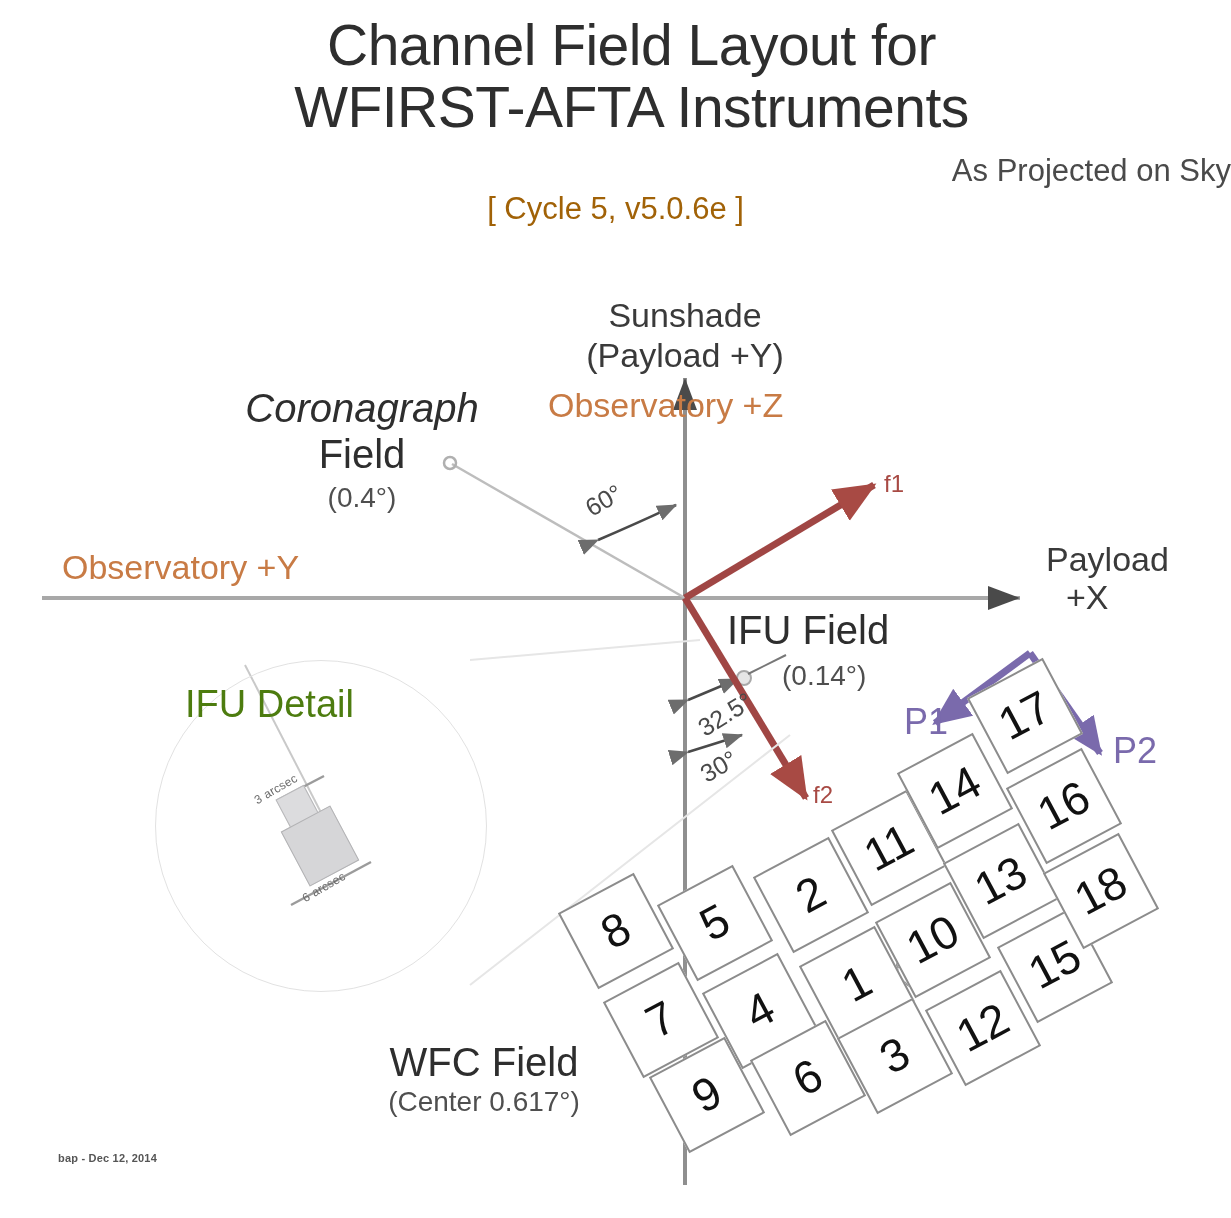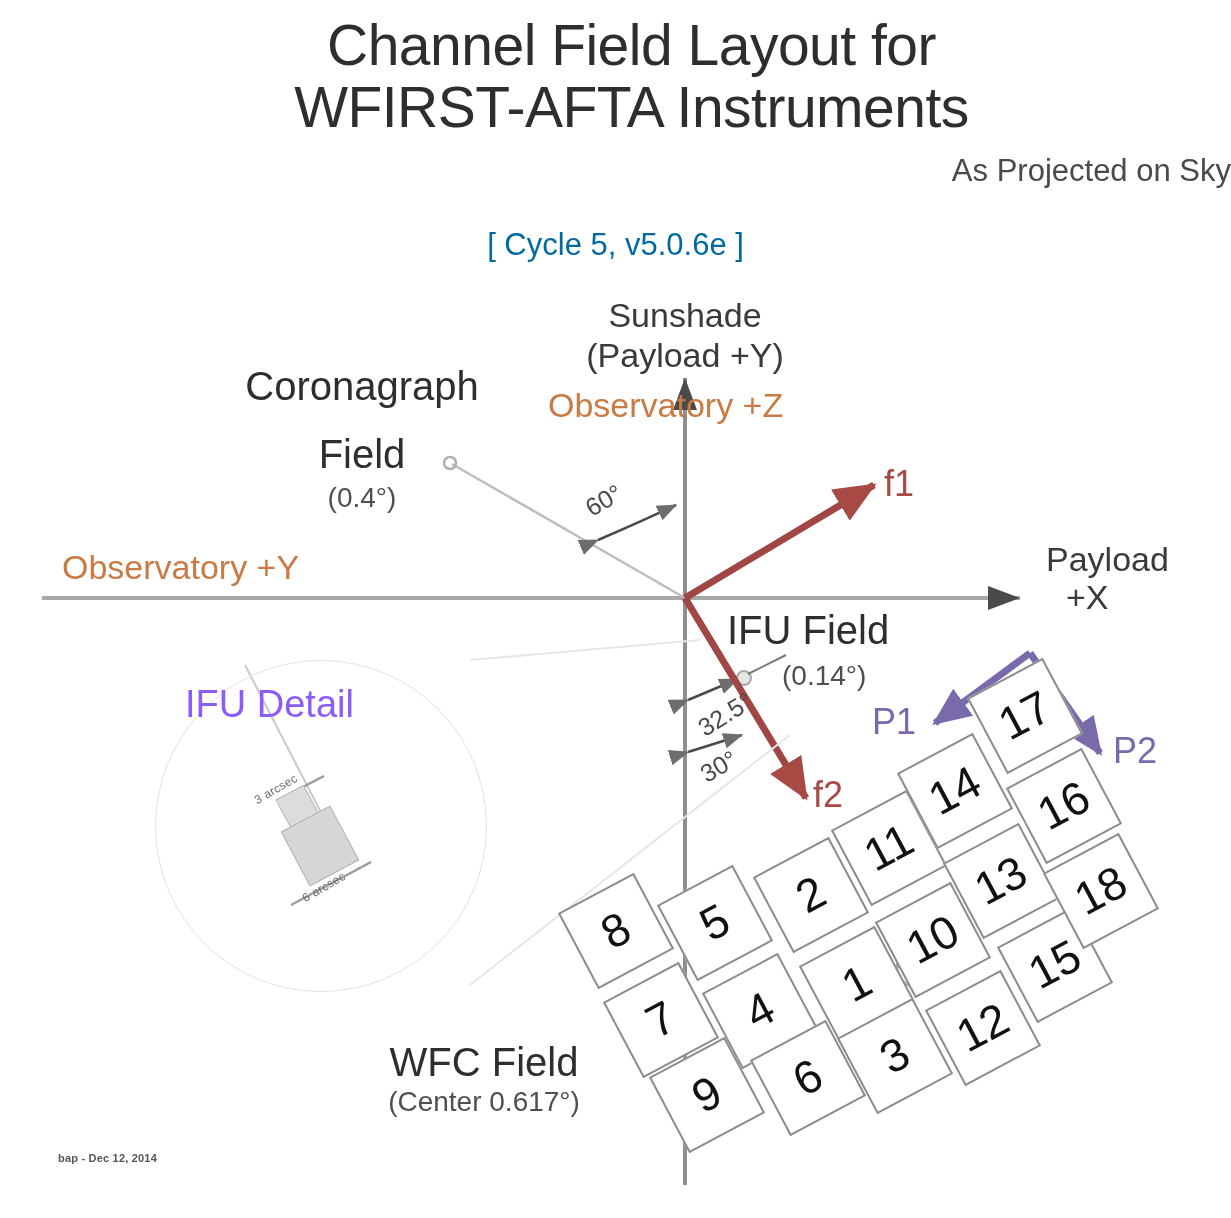--- a/index.html
+++ b/index.html
@@ -40,37 +40,36 @@
   .subtitle-1 {
     margin-top: 14px;
     font-size: 31px;
     line-height: 38px;
     color: #4a4a4a;
     text-align: right;
   }
   .subtitle-2 {
     font-size: 31px;
     line-height: 38px;
-    color: #0369a1;
-    margin-top: 36px;
+    color: #a16207;
   }
 
   
   .lbl {
     position: absolute;
     white-space: nowrap;
     pointer-events: none;
   }
   .lbl.center { text-align: center; transform: translateX(-50%); }
 
   .big-dark  { font-size: 40px; color: #2e2e2e; line-height: 44px; }
   .mid-dark  { font-size: 34px; color: #3a3a3a; line-height: 38px; }
   .sml-dark  { font-size: 28px; color: #4f4f4f; line-height: 32px; }
   .orange    { font-size: 34px; color: #c87b45; line-height: 38px; }
-  .red       { font-size: 36px; color: #a84a44; line-height: 38px; }
+  .red       { font-size: 24px; color: #a84a44; line-height: 38px; }
   .purple    { font-size: 36px; color: #7a6aac; line-height: 38px; }
 
   .angle-lbl {
     position: absolute;
     font-size: 25px;
     color: #4a4a4a;
     white-space: nowrap;
     pointer-events: none;
   }
 
@@ -120,21 +119,21 @@
     height: 330px;
     border: 1.5px solid #e2e2e2;
     border-radius: 50%;
     background: transparent;
   }
   .ifu-title {
     position: absolute;
     left: 185px;
     top: 683px;
     font-size: 38px;
-    color: #8b5cf6;
+    color: #4d7c0f;
   }
   .ifu-body {
     position: absolute;
     left: 292px;
     top: 815px;
     width: 56px;
     height: 62px;
     background: #d6d6d8;
     border: 1.5px solid #b2b2b4;
     transform: rotate(-28deg);
@@ -281,37 +280,37 @@
 
   <div class="lbl mid-dark center" style="left:685px; top:296px;">Sunshade</div>
   <div class="lbl mid-dark center" style="left:685px; top:336px;">(Payload +Y)</div>
   <div class="lbl orange" style="left:548px; top:386px;text-align:right;">Observatory +Z</div>
 
   <div class="lbl orange" style="left:62px; top:548px;">Observatory +Y</div>
 
   <div class="lbl mid-dark" style="left:1046px; top:540px;">Payload</div>
   <div class="lbl mid-dark" style="left:1066px; top:578px;">+X</div>
 
-  <div class="lbl big-dark center" style="left:362px; top:364px;">Coronagraph</div>
+  <div class="lbl big-dark center" style="left:362px; top:386px;font-style:italic;">Coronagraph</div>
   <div class="lbl big-dark center" style="left:362px; top:432px;">Field</div>
   <div class="lbl sml-dark center" style="left:362px; top:482px;">(0.4°)</div>
 
   <div class="lbl big-dark" style="left:727px; top:608px;">IFU Field</div>
   <div class="lbl sml-dark" style="left:782px; top:660px;">(0.14°)</div>
 
   <div class="lbl big-dark center" style="left:484px; top:1040px;">WFC Field</div>
   <div class="lbl sml-dark center" style="left:484px; top:1086px;">(Center 0.617°)</div>
 
   <div class="angle-lbl" style="left:585px; top:486px; transform:rotate(-30deg);">60°</div>
   <div class="angle-lbl" style="left:696px; top:700px; transform:rotate(-32deg);">32.5°</div>
   <div class="angle-lbl" style="left:700px; top:752px; transform:rotate(-30deg);">30°</div>
 
   <div class="lbl red" style="left:884px; top:465px;">f1</div>
   <div class="lbl red" style="left:813px; top:776px;">f2</div>
-  <div class="lbl purple" style="left:872px; top:703px;">P1</div>
+  <div class="lbl purple" style="left:904px; top:703px;">P1</div>
   <div class="lbl purple" style="left:1113px; top:732px;">P2</div>
 
   <div class="ifu-circle"></div>
   <div class="ifu-title">IFU Detail</div>
   <div class="ifu-neck"></div>
   <div class="ifu-body"></div>
   <div class="arcsec-lbl" style="left:252px; top:782px; transform:rotate(-30deg);">3 arcsec</div>
   <div class="arcsec-lbl" style="left:300px; top:880px; transform:rotate(-30deg);">6 arcsec</div>
 
   <div class="tiny-credit">bap - Dec 12, 2014</div>

